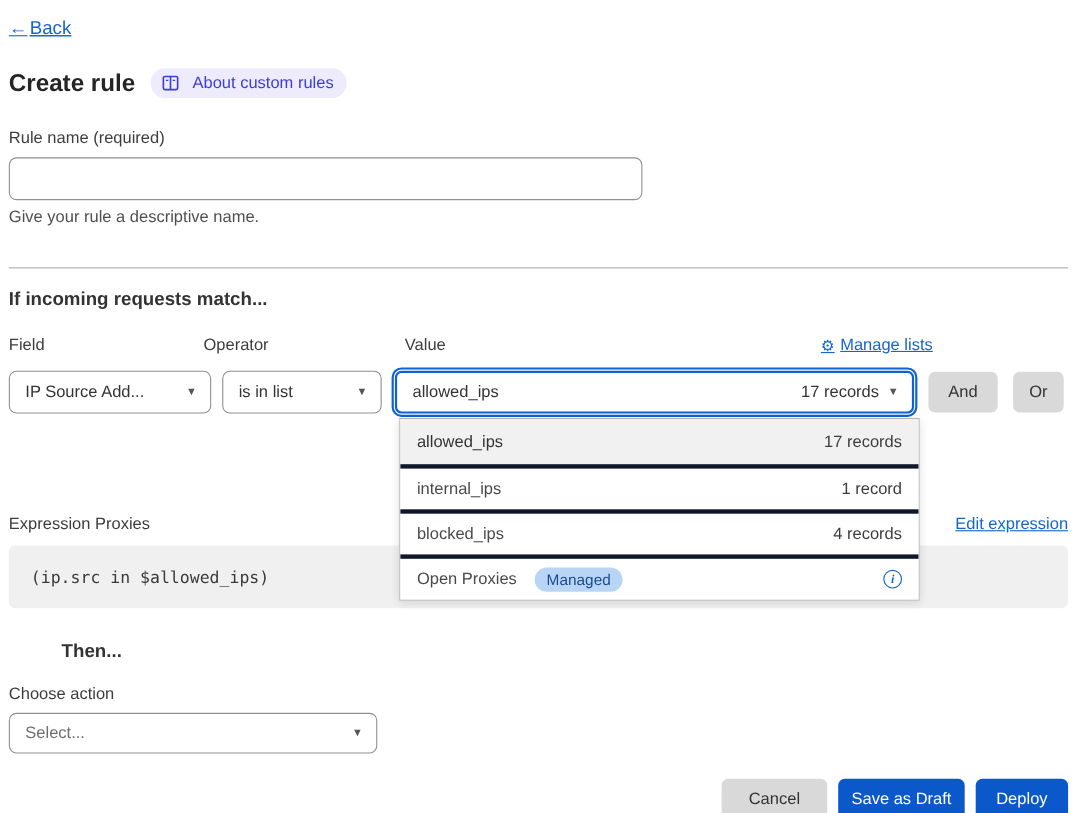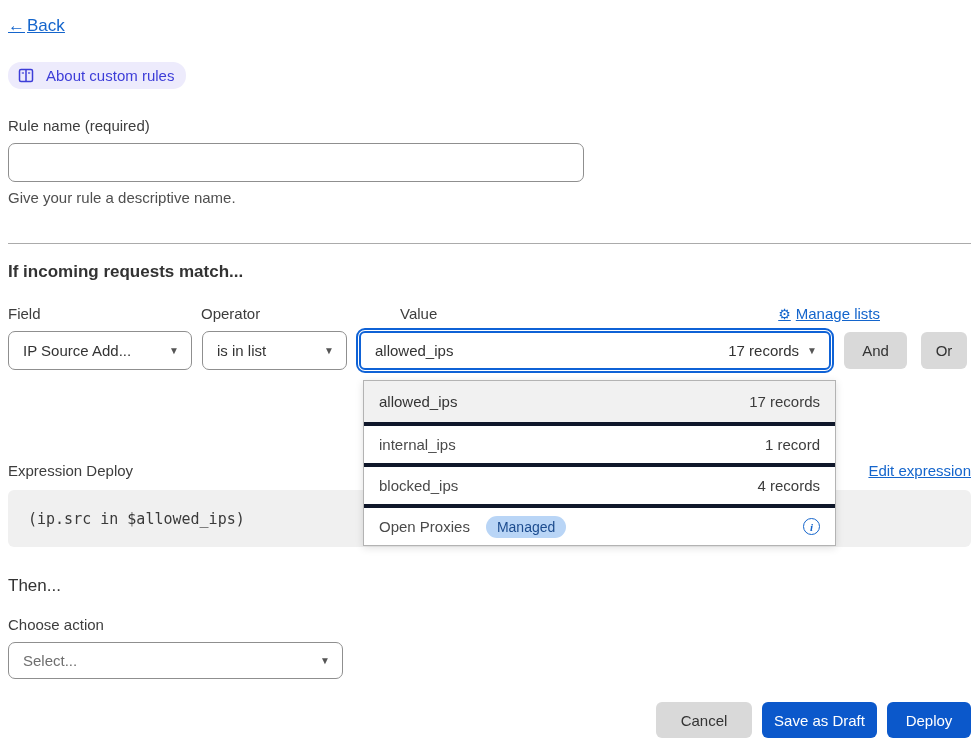--- a/index.html
+++ b/index.html
@@ -46,21 +46,21 @@
     padding: 0 12px; color: #333; outline: none; display: block;
   }
   .helper-text { font-size: 15px; color: #4f4f4f; margin-top: 7px; }
 
   hr.divider { border: none; border-top: 1px solid #ababab; margin: 37px 0 18px 0; }
 
   .section-heading { font-size: 17px; font-weight: bold; color: #333; margin-bottom: 23px; }
 
   
   .cond-wrap { position: relative; }
-  .cond-labels { display: flex; align-items: flex-end; margin-bottom: 9px; gap: 16px; }
+  .cond-labels { display: flex; align-items: flex-end; margin-bottom: 15px; }
   .col-field { width: 167px; margin-right: 10px; }
   .col-operator { width: 167px; margin-right: 8px; }
   .col-value { width: 480px; display: flex; justify-content: space-between; align-items: center; }
   .manage-link { display: inline-flex; align-items: center; gap: 5px; }
   .gear { color: #1465cc; font-size: 14px; text-decoration: none; }
 
   .cond-controls { display: flex; align-items: center; }
   .select-box {
     height: 39px; background: #fff;
     border: 1px solid #8f8f8f; border-radius: 7px;
@@ -117,41 +117,42 @@
   .expr-label { font-size: 15px; color: #3d3d3d; }
   .code-block {
     background: #f0f0f0; border-radius: 6px;
     width: 963px; height: 57px;
     display: flex; align-items: center; padding: 0 20px;
   }
   .code-text { font-family: "DejaVu Sans Mono", monospace; font-size: 15px; color: #3a3a3a; }
 
   
   .then-section { margin-top: 29px; }
-  .then-heading { font-size: 17px; font-weight: normal; color: #333; margin-bottom: 20px; }
+  .then-heading { font-size: 17px; font-weight: bold; color: #333; margin-bottom: 20px; margin-left: 48px; }
   .sel-action { width: 335px; height: 37px; color: #6e6e6e; }
   .sel-action .placeholder { color: #6e6e6e; }
 
   
   .footer { display: flex; justify-content: flex-end; gap: 10px; margin-top: 23px; }
   .btn-cancel { height: 36px; width: 96px; }
   .btn-blue { background: #0b58cb; color: #fff; }
   .btn-save { height: 36px; width: 115px; }
   .btn-deploy { height: 36px; width: 84px; }
 </style>
 </head>
 <body>
 
 <div class="page">
 
   <div class="back-row">
     <a class="link"><span class="arrow">←</span><span style="text-decoration:underline;">Back</span></a>
   </div>
 
   <div class="title-row">
+    <div class="page-title">Create rule</div>
     <div class="about-badge">
       <span>
         <svg width="16" height="15" viewBox="0 0 16 15" fill="none">
           <rect x="1.5" y="1.5" width="13" height="12" rx="1.5" stroke="#3d3dd8" stroke-width="1.5"></rect>
           <line x1="8" y1="1.5" x2="8" y2="13.5" stroke="#3d3dd8" stroke-width="1.5"></line>
           <line x1="3.8" y1="5" x2="6" y2="5" stroke="#3d3dd8" stroke-width="1.2"></line>
           <line x1="10" y1="5" x2="12.2" y2="5" stroke="#3d3dd8" stroke-width="1.2"></line>
         </svg>
       </span>
       <span>About custom rules</span>
@@ -217,21 +218,21 @@
           <span>Open Proxies</span>
           <span class="managed-pill">Managed</span>
         </span>
         <span class="info-icon">i</span>
       </div>
     </div>
   </div>
 
   <div class="expr-section">
     <div class="expr-header">
-      <span class="expr-label">Expression Deploy</span>
+      <span class="expr-label">Expression Proxies</span>
       <a class="link">Edit expression</a>
     </div>
     <div class="code-block">
       <span class="code-text">(ip.src in $allowed_ips)</span>
     </div>
   </div>
 
   <div class="then-section">
     <div class="then-heading">Then...</div>
     <div class="field-label">Choose action</div>

